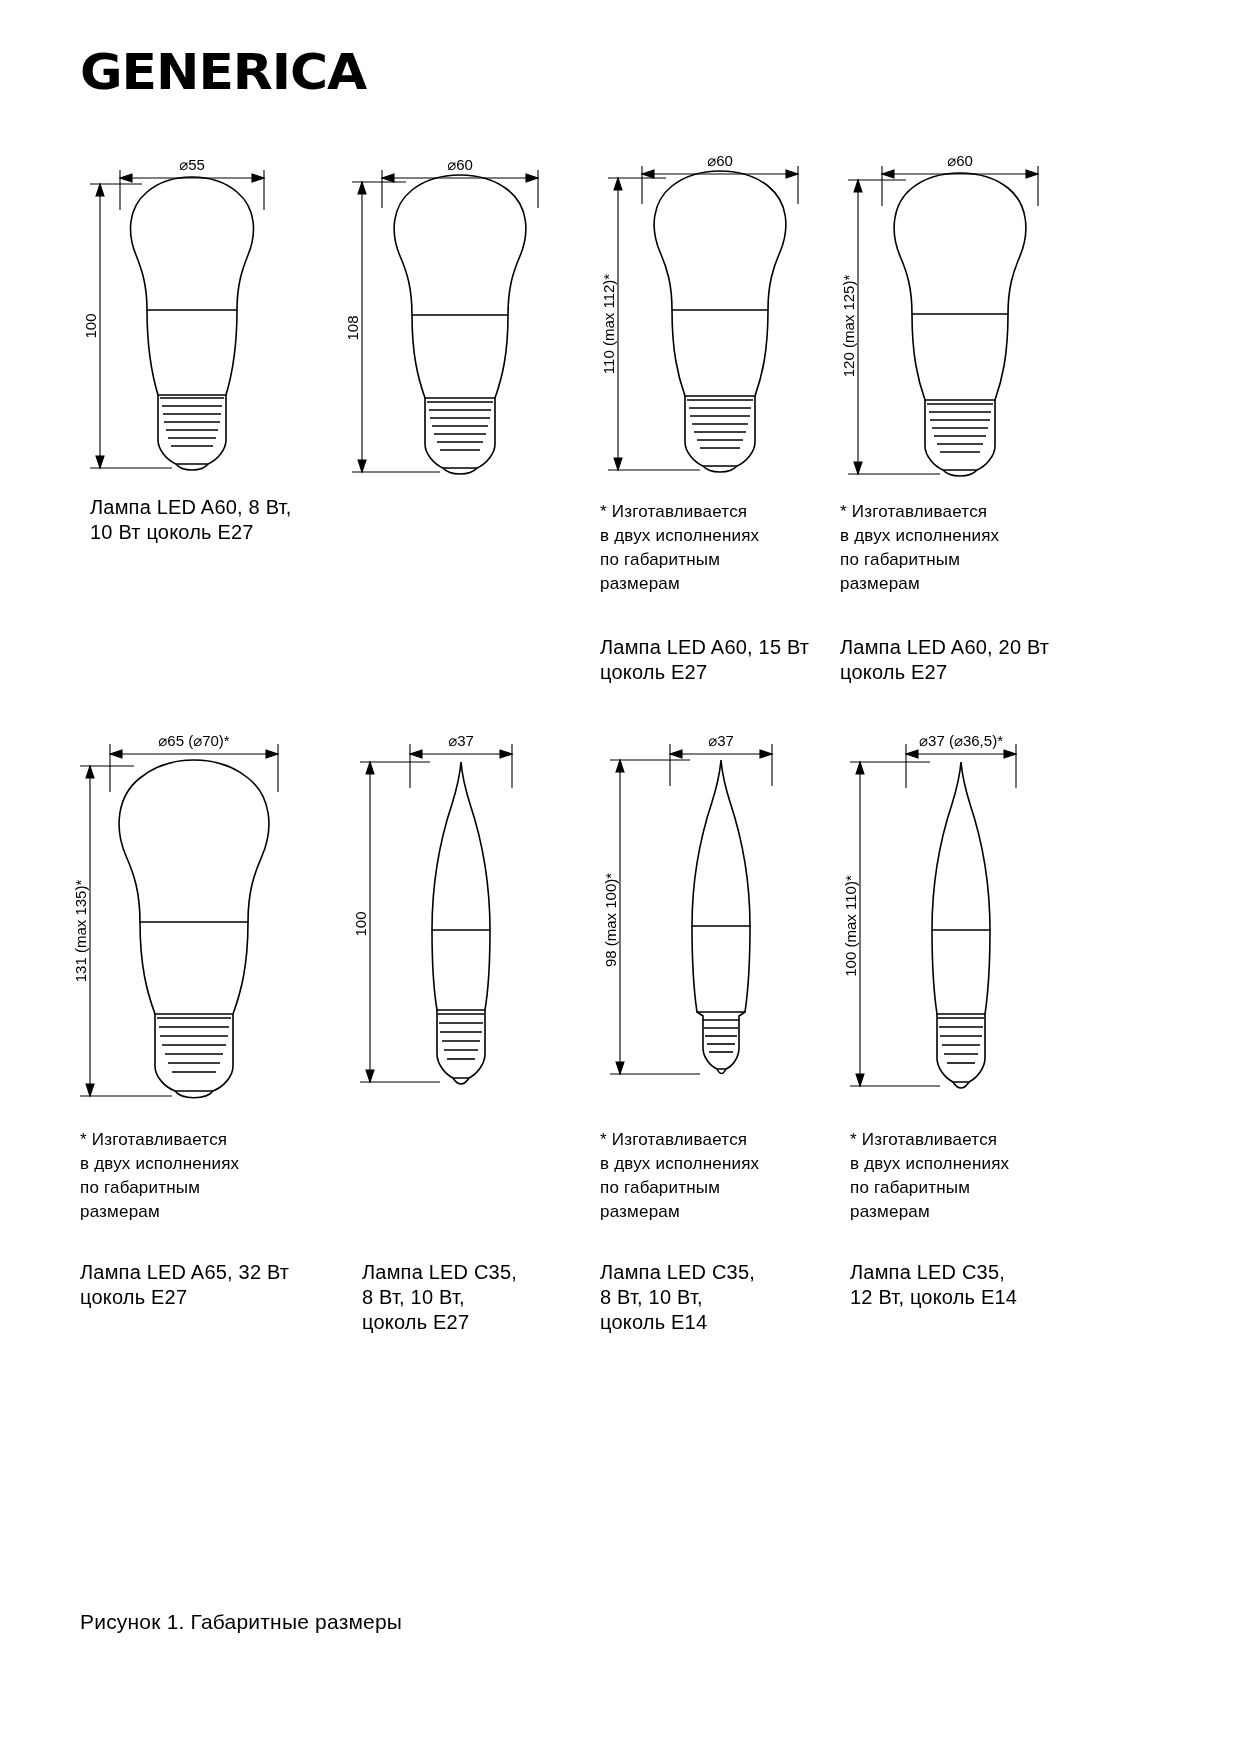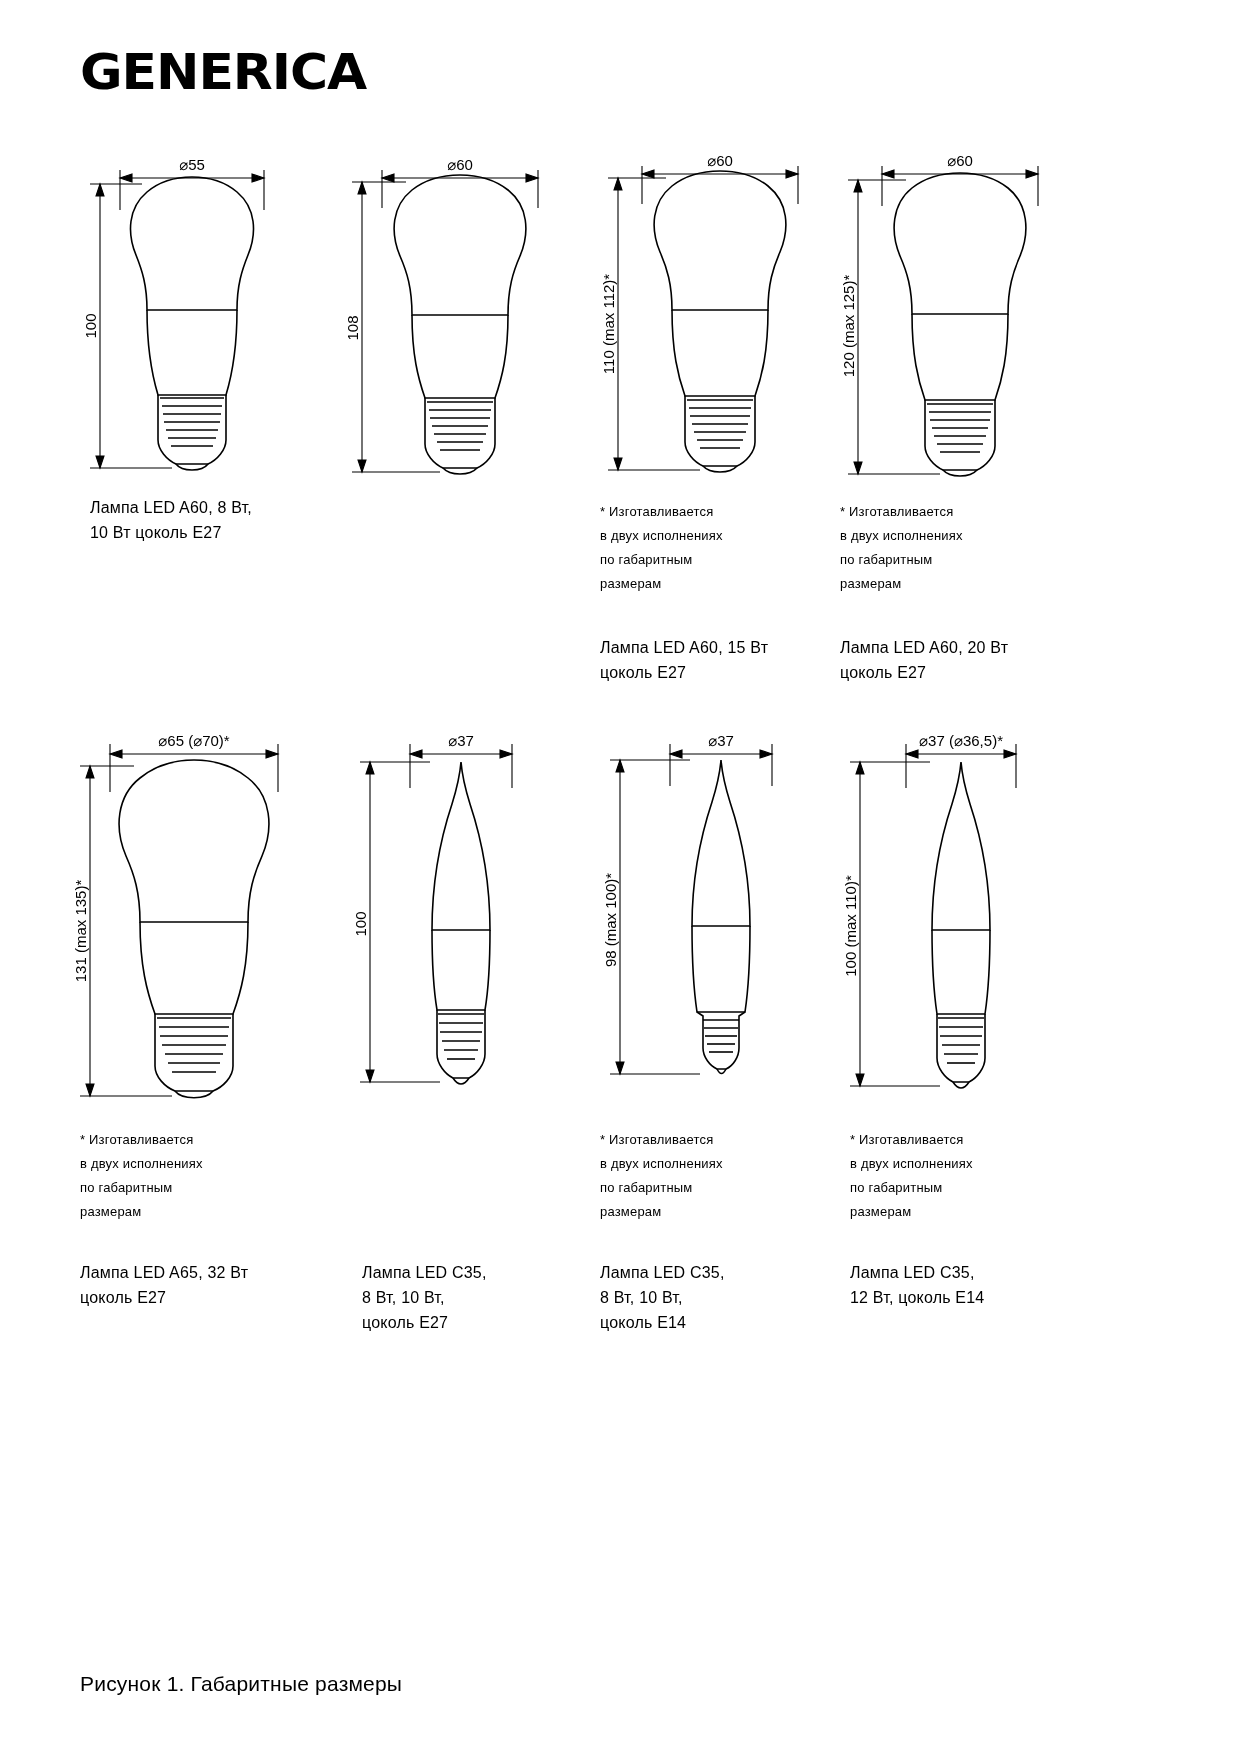--- a/index.html
+++ b/index.html
@@ -47,41 +47,41 @@
     position: absolute;
     top: 0;
   }
   .c1 { left: 72px;  width: 260px; text-decoration: underline; }
   .c2 { left: 340px; width: 260px; }
   .c3 { left: 600px; width: 250px; }
   .c4 { left: 840px; width: 250px; }
 
   
   .note {
-    font-size: 13px;
+    font-size: 17px;
     line-height: 24px;
     white-space: pre-line;
     letter-spacing: 0.2px;
   }
   .caption {
-    font-size: 16px;
+    font-size: 20px;
     line-height: 25px;
     white-space: pre-line;
     letter-spacing: 0.2px;
   }
 
   .note-abs, .cap-abs {
     position: absolute;
   }
 
   
   .figure-title {
     position: absolute;
     left: 80px;
-    top: 1672px;
+    top: 1610px;
     font-size: 21px;
     letter-spacing: 0.2px;
     text-align: right;
   }
 
   svg { display: block; overflow: visible; }
   svg text {
     font-family: "Liberation Sans", sans-serif;
     font-size: 15px;
     fill: #000;

